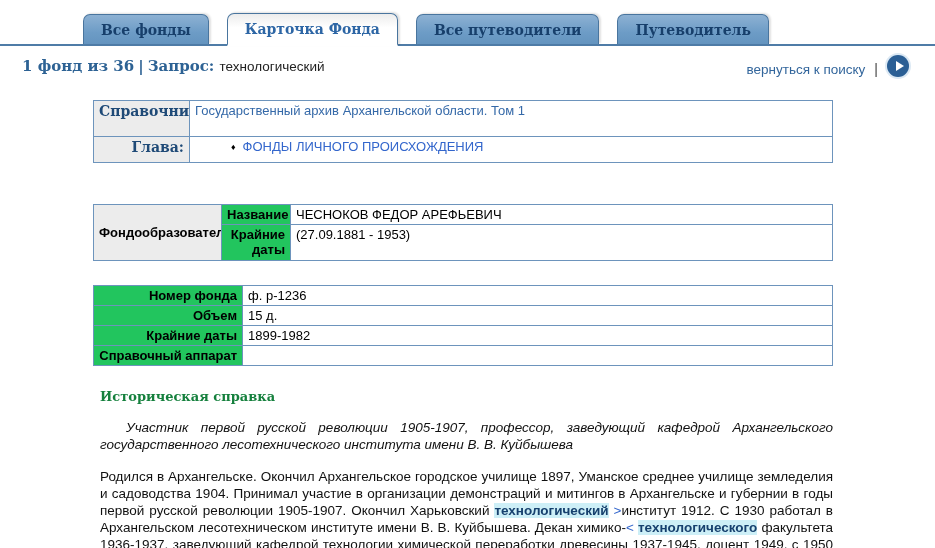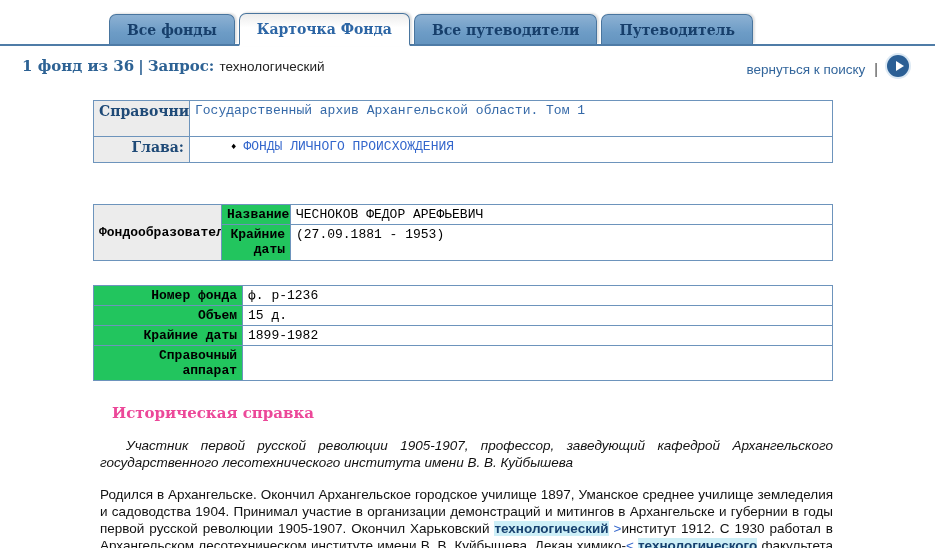--- a/index.html
+++ b/index.html
@@ -1,21 +1,21 @@
 <!DOCTYPE html>
 <html><head>
 <meta charset="utf-8">
 <style>
   * { margin:0; padding:0; box-sizing:border-box; }
   html,body { width:935px; height:548px; overflow:hidden; background:#fff;
               font-family:"Liberation Sans", sans-serif; }
 
   
-  .tabbar { display:flex; align-items:flex-end; gap:4px;
-            padding:13px 0 0 109px; border-bottom:2px solid #4f7ca7; }
+  .tabbar { display:flex; align-items:flex-end; gap:18px;
+            padding:13px 0 0 83px; border-bottom:2px solid #4f7ca7; }
   .tab { font-family:"DejaVu Serif", serif; font-weight:bold; font-size:14px;
          color:#173f6b; padding:7px 17px 6px;
          background:linear-gradient(#8db1d3,#6d9cc6 60%,#6494bf);
          border:1px solid #49759e; border-bottom:none;
          border-radius:7px 7px 0 0; cursor:pointer; white-space:nowrap;
          box-shadow:2px -1px 2px rgba(0,0,0,0.12); }
   .tab.active { background:linear-gradient(#ececec,#ffffff 45%);
                 color:#2d66a5; border-bottom:2px solid #fff;
                 margin-bottom:-2px; padding-bottom:7px; z-index:2; }
 
@@ -34,41 +34,41 @@
               position:relative; cursor:pointer; flex:0 0 auto;
               box-shadow:0 0 0 2px #dce9f4; }
   .next-btn::after { content:""; position:absolute; left:9px; top:5.5px;
               border-left:8px solid #fff; border-top:5.5px solid transparent;
               border-bottom:5.5px solid transparent; }
 
   
   .content { margin-left:93px; width:740px; }
   table { border-collapse:collapse; width:740px; table-layout:fixed; }
   td { border:1px solid #6d94bc; font-size:13px; padding:2px 5px;
-       vertical-align:top; overflow:hidden;font-family:Liberation Mono, monospace; }
+       vertical-align:top; overflow:hidden; }
   td.lbl { background:#22c55e; font-weight:bold; text-align:right; color:#000; }
   td.lbl-serif { background:#ececec; font-family:"DejaVu Serif", serif;
                  font-weight:bold; font-size:14px; color:#1f4a77;
                  text-align:right; }
   .t-ref { margin-top:17px; }
   .t-ref .r1 td { height:36px; }
   .t-ref .r2 td { height:26px; }
   .t-creator { margin-top:41px; }
   .t-creator td.group { background:#ececec; font-weight:bold;
                         text-align:left; vertical-align:middle; }
   .t-fund { margin-top:24px; }
   .t-fund td { height:20px; }
   .link-blue  { color:#3569a8; cursor:pointer; }
   .link-bright{ color:#3366cc; cursor:pointer; }
   .chapter-cell { padding-left:41px; }
   .bullet { color:#000; font-size:9px; margin-right:7px; vertical-align:1px; }
 
   
   .section-title { font-family:"DejaVu Serif", serif; font-weight:bold;
-                   font-size:15px; color:#ec4899; margin:23px 0 15px 19px; }
+                   font-size:13px; color:#15803d; margin:23px 0 15px 7px; }
   .lead { font-style:italic; font-size:13.5px; color:#111;
           text-align:justify; text-indent:26px; line-height:17px;
           margin:0 0 15px 7px; }
   .body-text { font-size:13.5px; color:#111; text-align:justify;
                line-height:17px; margin-left:7px; }
   .hl { background:#cdeff7; font-weight:bold; color:#16406e; }
   .marker { color:#3366cc; }
 </style>
 </head>
 <body>

